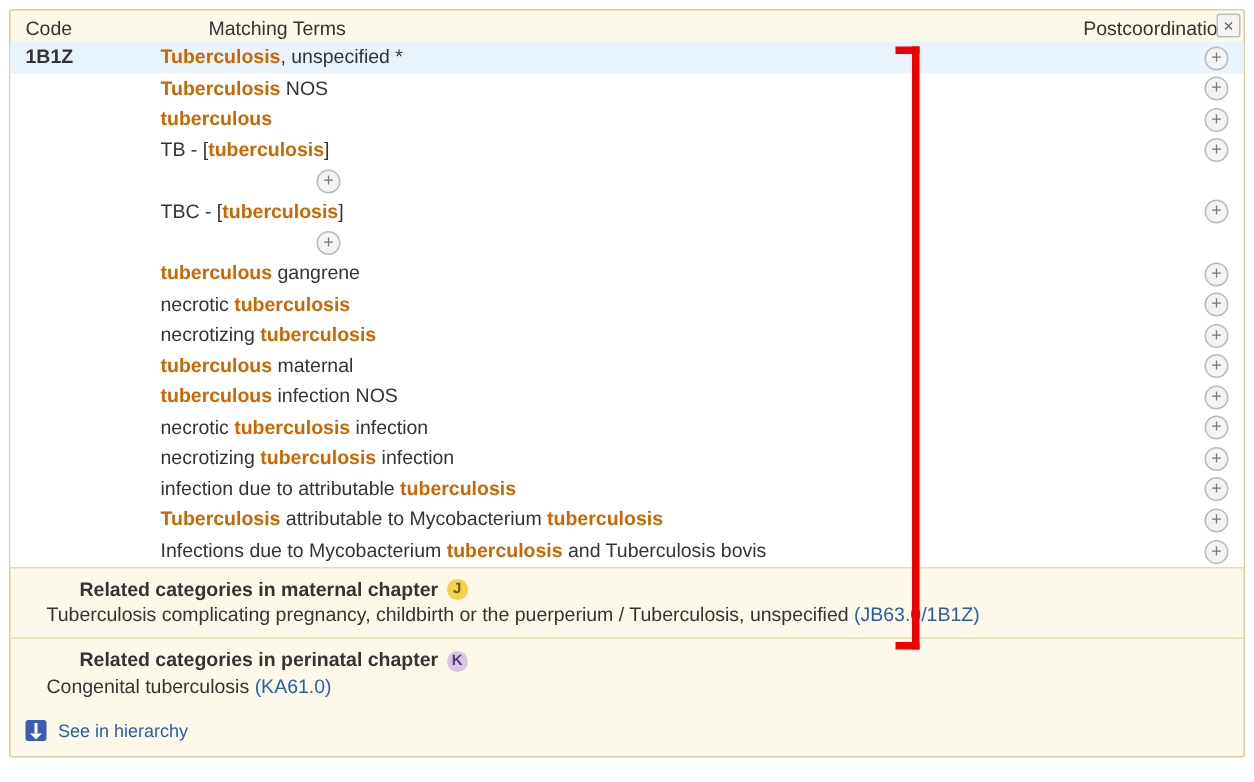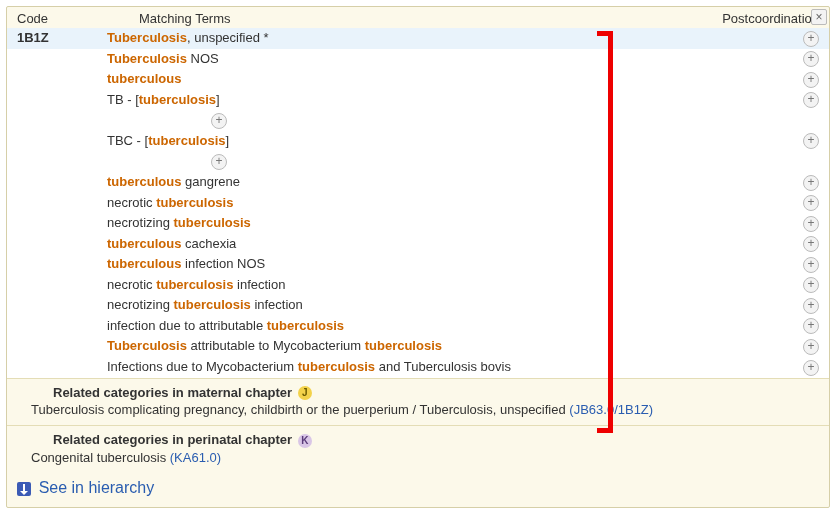--- a/index.html
+++ b/index.html
@@ -145,21 +145,21 @@
   }
   .see-icon::after {
     content: "";
     position: absolute;
     left: 3px; top: 9px;
     width: 0; height: 0;
     border-left: 4px solid transparent;
     border-right: 4px solid transparent;
     border-top: 4px solid #fff;
   }
-  .see-link { color: #2a5db0; font-size: 16px; cursor: pointer; }
+  .see-link { color: #2a5db0; font-size: 12px; cursor: pointer; }
   
   .anno-bracket {
     position: absolute;
     border-top: 5px solid #e00;
     border-right: 5px solid #e00;
     border-bottom: 5px solid #e00;
     pointer-events: none;
     z-index: 3;
   }
   .anno-arrow {
@@ -224,21 +224,21 @@
         <div class="col-terms"><span>necrotic </span><span class="hl">tuberculosis</span></div>
         <div class="col-post"><span class="plus">+</span></div>
       </div>
       <div class="row">
         <div class="col-code"></div>
         <div class="col-terms"><span>necrotizing </span><span class="hl">tuberculosis</span></div>
         <div class="col-post"><span class="plus">+</span></div>
       </div>
       <div class="row">
         <div class="col-code"></div>
-        <div class="col-terms"><span class="hl">tuberculous</span><span> cachexia</span></div>
+        <div class="col-terms"><span class="hl">tuberculous</span><span> maternal</span></div>
         <div class="col-post"><span class="plus">+</span></div>
       </div>
       <div class="row">
         <div class="col-code"></div>
         <div class="col-terms"><span class="hl">tuberculous</span><span> infection NOS</span></div>
         <div class="col-post"><span class="plus">+</span></div>
       </div>
       <div class="row">
         <div class="col-code"></div>
         <div class="col-terms"><span>necrotic </span><span class="hl">tuberculosis</span><span> infection</span></div>

